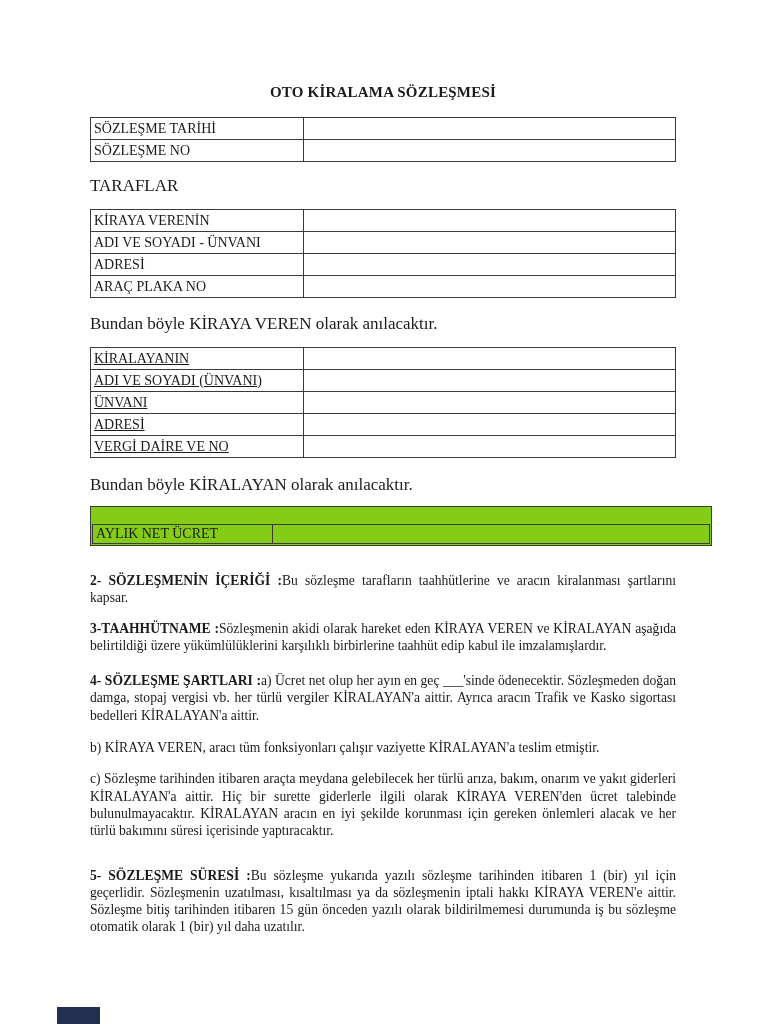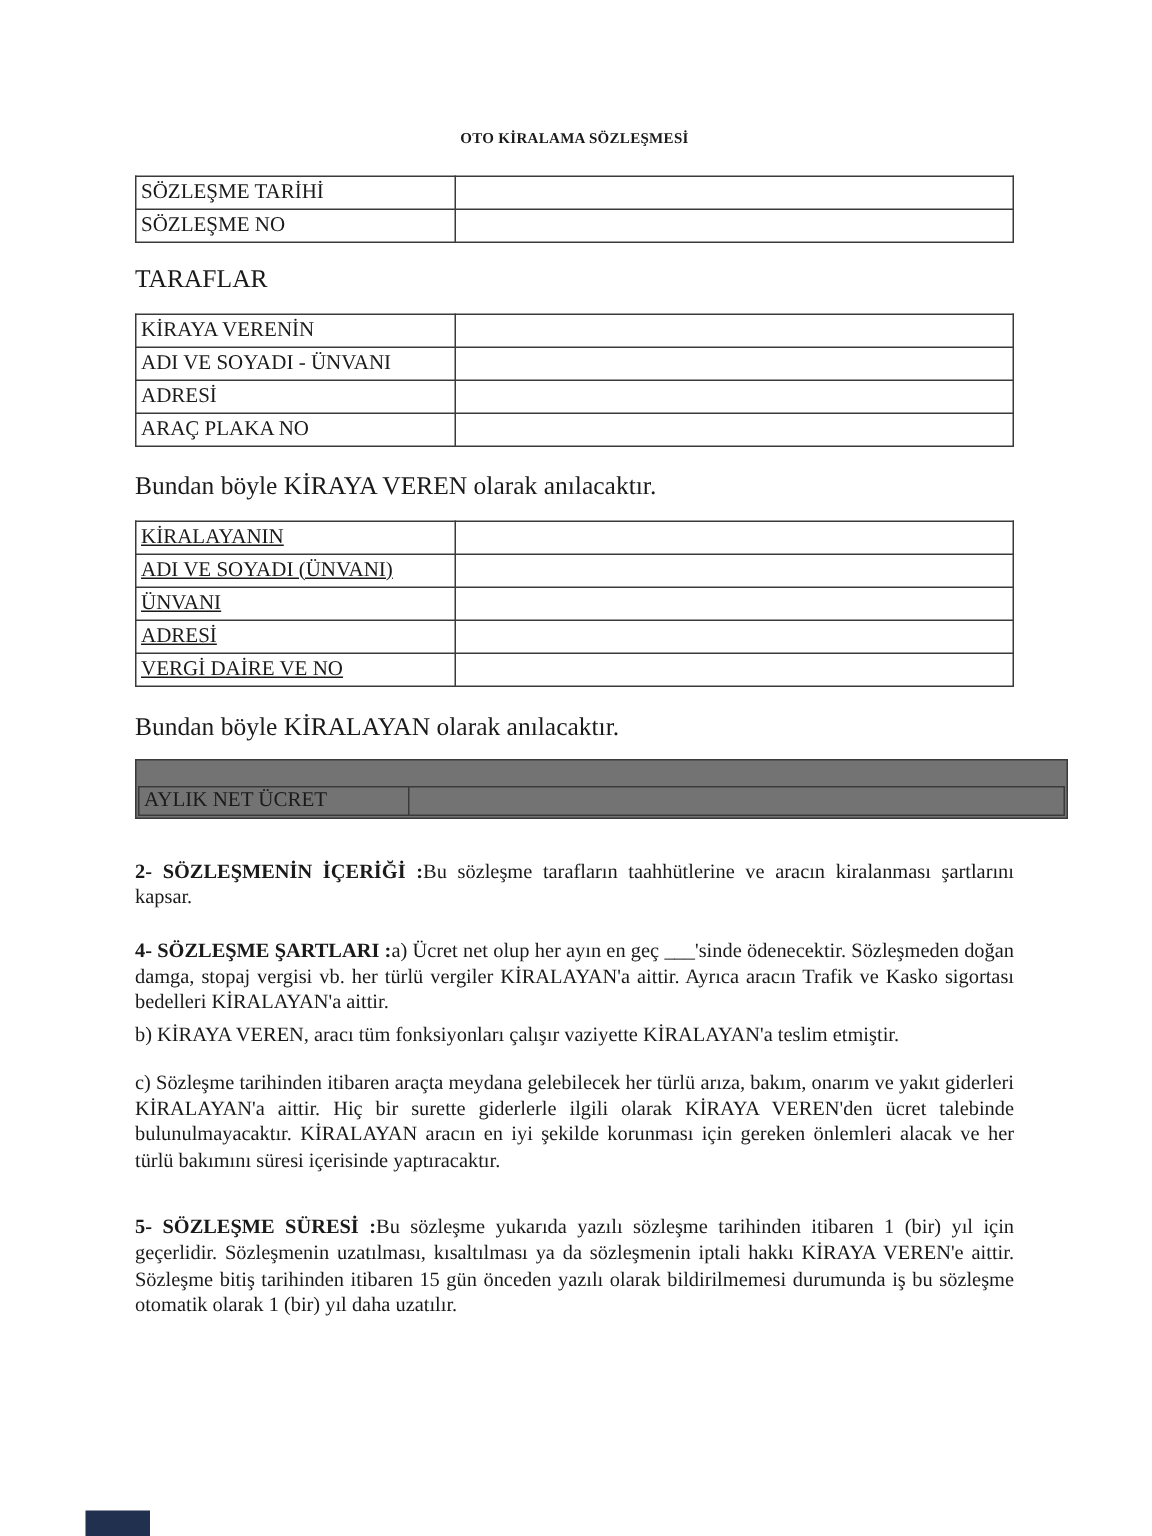--- a/index.html
+++ b/index.html
@@ -13,21 +13,21 @@
   }
   .content {
     position: absolute;
     left: 90px;
     top: 84px;
     width: 586px;
   }
   .doc-title {
     text-align: center;
     font-weight: bold;
-    font-size: 10px;
+    font-size: 15px;
     line-height: 17px;
     letter-spacing: 0.2px;
     margin-bottom: 2px;
   }
   table.grid {
     border-collapse: collapse;
     width: 100%;
     table-layout: fixed;
     margin-top: 16px;
   }
@@ -52,35 +52,35 @@
     line-height: 15px;
   }
   .mt18 { margin-top: 18px; }
   .mt17 { margin-top: 17px; text-decoration: underline; }
   .mt19 { margin-top: 19px; }
   .fee-wrap {
     margin-top: 14px;
     width: 622px;            
     border: 1px solid #3a3a3a;
     padding: 1px;
-    background: #737373;
+    background: #84cc16;
   }
   .fee-wrap table.grid td { height: 18px; border-width: 1.4px; }
   .fee-wrap table.grid td.lbl { width: 180px; }
   p.para {
     font-size: 13.6px;
     line-height: 17.3px;
     text-align: justify;
   }
   p.para b { font-weight: bold; }
   .p1 { margin-top: 16px; }
   .p2 { margin-top: 26px; }
   .p3 { margin-top: 13px; }
   .p4 { margin-top: 18px; }
-  .p4b { margin-top: 5px; }
+  .p4b { margin-top: 15px; }
   .p4c { margin-top: 14px; }
   .p5 { margin-top: 27px; }
   .corner-chip {
     position: absolute;
     left: 57px;
     bottom: 0;
     width: 43px;
     height: 17px;
     background: #20304e;
   }
@@ -164,20 +164,21 @@
         <td class="lbl">AYLIK NET ÜCRET</td>
         <td></td>
       </tr>
     </tbody>
       </table>
   </div>
 
 
   <p class="para p2"><b>2- SÖZLEŞMENİN İÇERİĞİ :</b><span>Bu sözleşme tarafların taahhütlerine ve aracın kiralanması şartlarını kapsar.</span></p>
 
+  <p class="para p3"><b>3-TAAHHÜTNAME :</b><span>Sözleşmenin akidi olarak hareket eden KİRAYA VEREN ve KİRALAYAN aşağıda belirtildiği üzere yükümlülüklerini karşılıklı birbirlerine taahhüt edip kabul ile imzalamışlardır.</span></p>
 
   <p class="para p4"><b>4- SÖZLEŞME ŞARTLARI :</b><span>a) Ücret net olup her ayın en geç ___'sinde ödenecektir. Sözleşmeden doğan damga, stopaj vergisi vb. her türlü vergiler KİRALAYAN'a aittir. Ayrıca aracın Trafik ve Kasko sigortası bedelleri KİRALAYAN'a aittir.</span></p>
 
   <p class="para p4b"><span>b) KİRAYA VEREN, aracı tüm fonksiyonları çalışır vaziyette KİRALAYAN'a teslim etmiştir.</span></p>
 
   <p class="para p4c"><span>c) Sözleşme tarihinden itibaren araçta meydana gelebilecek her türlü arıza, bakım, onarım ve yakıt giderleri KİRALAYAN'a aittir. Hiç bir surette giderlerle ilgili olarak KİRAYA VEREN'den ücret talebinde bulunulmayacaktır. KİRALAYAN aracın en iyi şekilde korunması için gereken önlemleri alacak ve her türlü bakımını süresi içerisinde yaptıracaktır.</span></p>
 
   <p class="para p5"><b>5- SÖZLEŞME SÜRESİ :</b><span>Bu sözleşme yukarıda yazılı sözleşme tarihinden itibaren 1 (bir) yıl için geçerlidir. Sözleşmenin uzatılması, kısaltılması ya da sözleşmenin iptali hakkı KİRAYA VEREN'e aittir. Sözleşme bitiş tarihinden itibaren 15 gün önceden yazılı olarak bildirilmemesi durumunda iş bu sözleşme otomatik olarak 1 (bir) yıl daha uzatılır.</span></p>
 
 </div>

